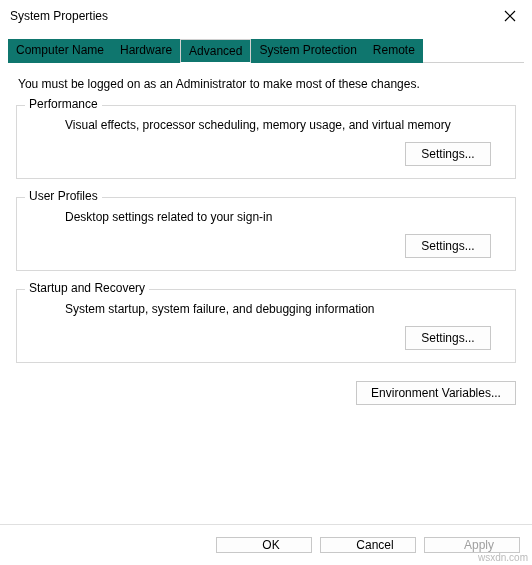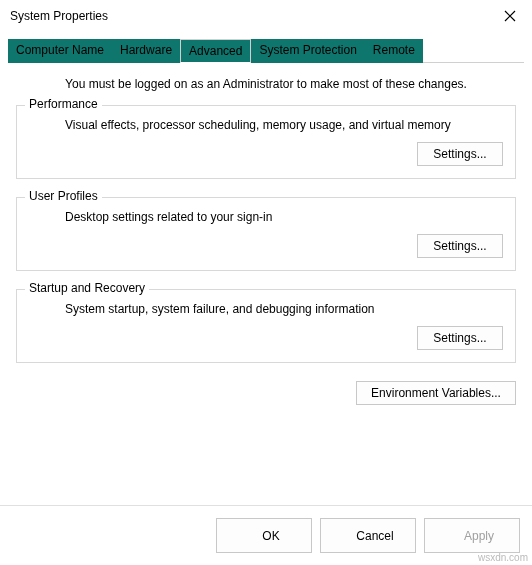--- a/index.html
+++ b/index.html
@@ -9,33 +9,33 @@
     .titlebar-title { font-size: 12px; }
     .close-btn { width: 28px; height: 28px; display: flex; align-items: center; justify-content: center; cursor: pointer; }
     .close-btn svg { width: 12px; height: 12px; }
     
     .content { padding: 6px 8px 0 8px; }
     
     .tabs { display: flex; border-bottom: 1px solid #d0d0d0; margin-bottom: 14px; }
     .tab { padding: 4px 8px; font-size: 12px; cursor: pointer; position: relative; top: 1px; background: #0f766e; }
     .tab.selected { border: 1px solid #d0d0d0; border-bottom: 1px solid #fff; }
     
-    .admin-note { padding: 0 10px 14px 10px; font-size: 12px; text-align: center; }
+    .admin-note { padding: 0 10px 14px 10px; font-size: 12px; }
     
-    .group { border: 1px solid #d8d8d8; margin: 0 8px 18px 8px; padding: 10px 12px 12px 12px; position: relative; }
+    .group { border: 1px solid #d8d8d8; margin: 0 8px 18px 8px; padding: 10px 24px 12px 12px; position: relative; }
     .group-title { position: absolute; top: -9px; left: 8px; background: #fff; padding: 0 4px; font-size: 12px; }
     .group-desc { font-size: 12px; margin-bottom: 10px; margin-top: 2px; margin-left: 36px; }
     .btn-row { display: flex; justify-content: flex-end; }
     
     button.win-btn { min-width: 86px; height: 24px; padding: 0 14px; font-size: 12px; background: #fdfdfd; border: 1px solid #c8c8c8; cursor: pointer; }
     
     .env-row { display: flex; justify-content: flex-end; margin: 0 8px 14px 0; }
     
     .footer { border-top: 1px solid #e0e0e0; padding: 12px 12px 12px 0; display: flex; justify-content: flex-end; gap: 8px; position: absolute; bottom: 0; left: 0; right: 0; background: #fff; }
-    .footer button { min-width: 96px; height: 35px; padding-left: 28px; }
+    .footer button { min-width: 96px; height: 16px; padding-left: 28px; }
     .footer button.disabled { color: #a0a0a0; cursor: default; }
     
     .watermark { position: absolute; bottom: 2px; right: 4px; font-size: 10px; color: #bbb; pointer-events: none; }
   </style>
 </head>
 <body>
 
 <div class="titlebar">
   <span class="titlebar-title">System Properties</span>
   <div class="close-btn">

